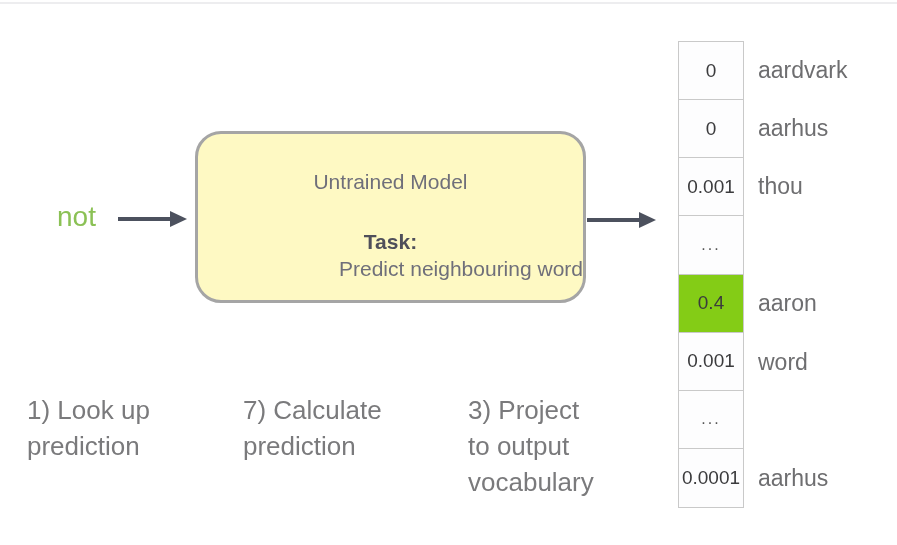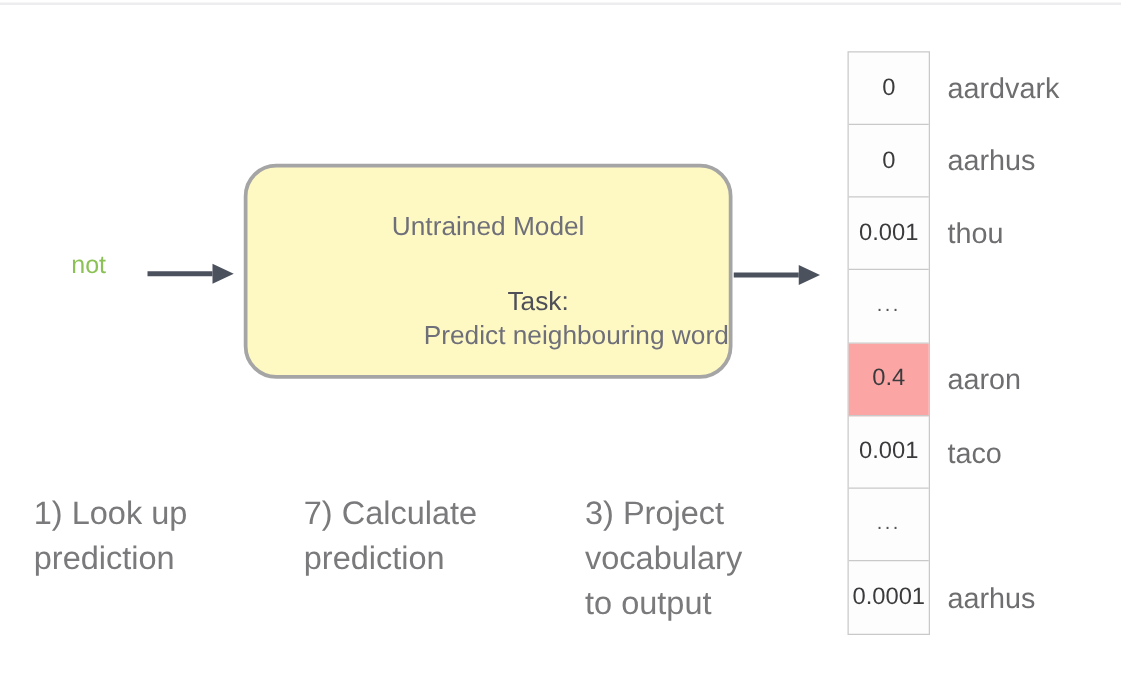--- a/index.html
+++ b/index.html
@@ -3,52 +3,52 @@
 <meta charset="utf-8">
 <style>
   html,body{margin:0;padding:0;background:#ffffff;}
   .canvas{
     position:relative;width:897px;height:545px;background:#ffffff;overflow:hidden;
     font-family:"Liberation Sans","DejaVu Sans",sans-serif;
   }
   .top-divider{position:absolute;left:0;top:2px;width:897px;height:2px;background:#ededef;}
 
   
-  .input-word{position:absolute;left:57px;top:201px;font-size:20px;color:#8bc155;}
+  .input-word{position:absolute;left:57px;top:201px;font-size:28px;color:#8bc155;}
 
   
   .arrow{position:absolute;width:72px;height:24px;}
   .arrow-left{left:116px;top:207px;}
   .arrow-right{left:585px;top:208px;}
 
   
   .model-box{
     position:absolute;left:195px;top:131px;width:391px;height:172px;
     background:#fef9c3;border:3px solid #a5a5a5;border-radius:26px;box-sizing:border-box;
   }
   .model-title{position:absolute;left:0;top:36px;width:100%;text-align:center;
     font-size:21px;color:#6f6f7a;}
   .model-task-label{position:absolute;left:0;top:96px;width:100%;text-align:center;
-    font-size:21px;font-weight:normal;color:#4f4f5a;padding-left:40px;}
+    font-size:21px;font-weight:bold;color:#4f4f5a;}
   .model-task-desc{position:absolute;left:0;top:123px;width:100%;text-align:right;
     font-size:21px;color:#6f6f7a;}
 
   
   .vocab-table{
     position:absolute;left:678px;top:41px;width:66px;height:467px;
     display:grid;grid-template-rows:repeat(8,1fr);
     border:1px solid #c9c9c9;box-sizing:border-box;background:#fdfdfe;
   }
   .vocab-cell{
     display:flex;align-items:center;justify-content:center;
     border-bottom:1px solid #c9c9c9;
     font-size:19px;color:#3b3b3d;white-space:nowrap;overflow:visible;
   }
   .vocab-cell:last-child{border-bottom:none;}
-  .vocab-cell.highlight{background:#fca5a5;}
+  .vocab-cell.highlight{background:#84cc16;}
   .vocab-cell.dots{color:#555;font-size:16px;letter-spacing:2px;}
 
   .vocab-labels{
     position:absolute;left:758px;top:41px;width:139px;height:467px;
     display:grid;grid-template-rows:repeat(8,1fr);
   }
   .vocab-label{display:flex;align-items:center;font-size:23px;color:#6e6e70;}
 
   
   .step{position:absolute;font-size:26px;line-height:36px;color:#7a7a7c;}
@@ -91,34 +91,34 @@
     <div class="vocab-cell dots">...</div>
     <div class="vocab-cell">0.0001</div>
   </div>
 
   <div class="vocab-labels">
     <div class="vocab-label">aardvark</div>
     <div class="vocab-label">aarhus</div>
     <div class="vocab-label">thou</div>
     <div class="vocab-label"></div>
     <div class="vocab-label">aaron</div>
-    <div class="vocab-label">taco</div>
+    <div class="vocab-label">word</div>
     <div class="vocab-label"></div>
     <div class="vocab-label">aarhus</div>
   </div>
 
   <div class="step step-1">
     <div>1) Look up</div>
     <div>prediction</div>
   </div>
 
   <div class="step step-2">
     <div>7) Calculate</div>
     <div>prediction</div>
   </div>
 
   <div class="step step-3">
     <div>3) Project</div>
+    <div>to output</div>
     <div>vocabulary</div>
-    <div>to output</div>
   </div>
 
 </div>
 
 </body></html>

